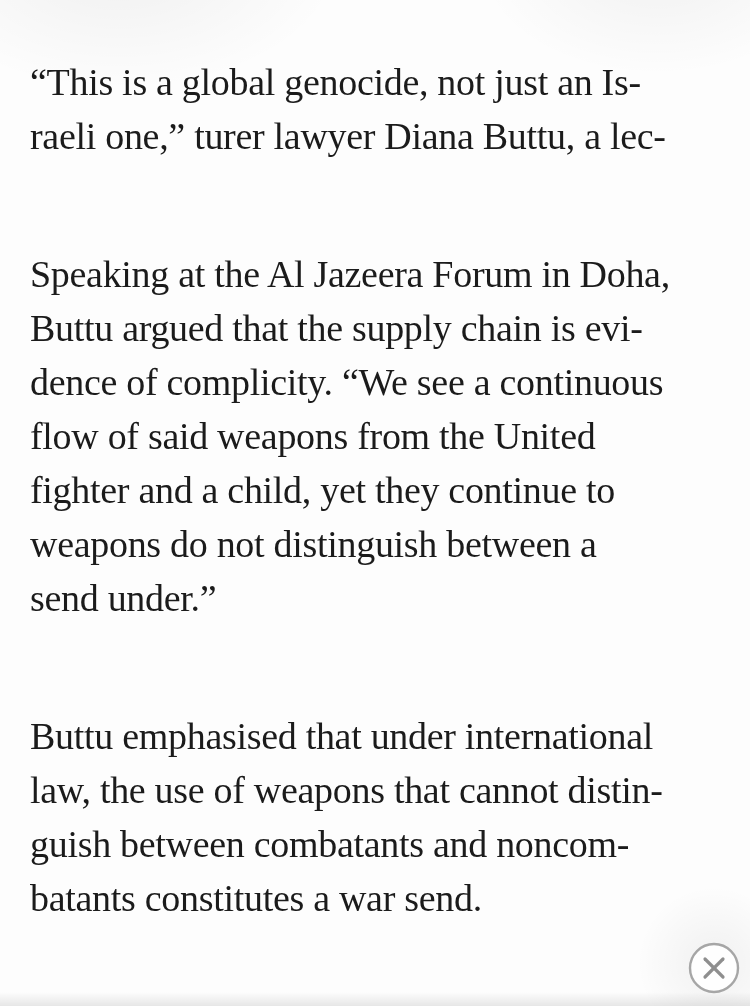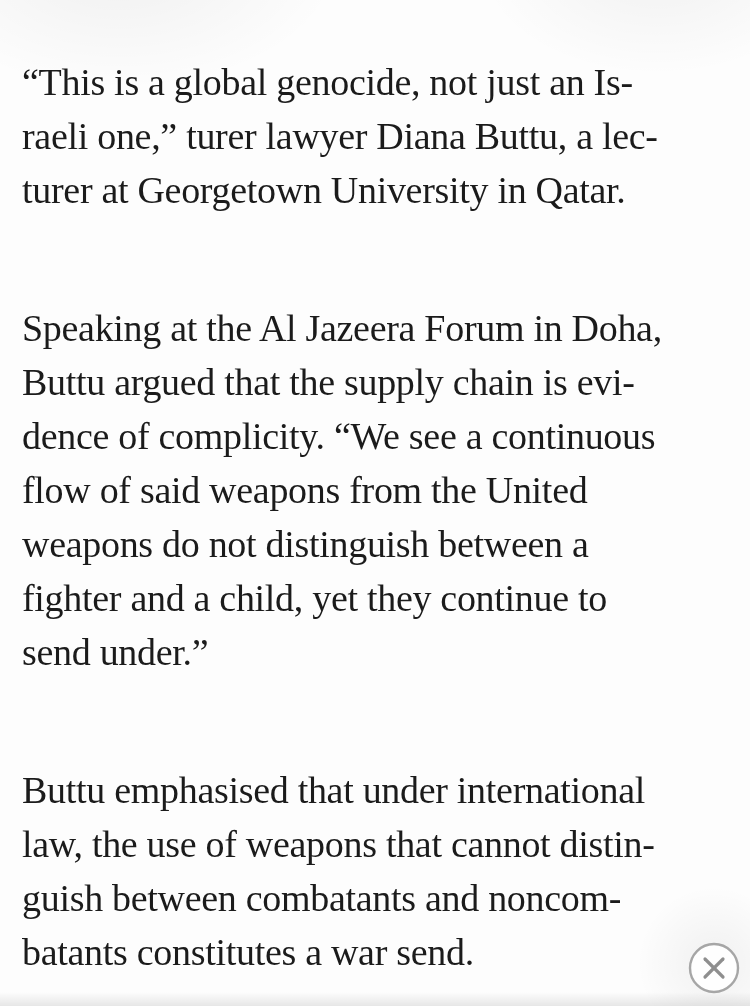--- a/index.html
+++ b/index.html
@@ -34,21 +34,21 @@
   }
   .close-halo {
     position: absolute; right: -24px; bottom: -20px;
     width: 150px; height: 140px;
     background: radial-gradient(circle at 60% 55%, rgba(0,0,0,0.05), rgba(0,0,0,0.0) 65%);
     pointer-events: none;
   }
 
   article {
     position: relative;
-    padding: 55px 18px 0 22px;
+    padding: 55px 18px 0 30px;
   }
   article p {
     margin: 0;
     font-size: 38px;
     line-height: 54px;
     letter-spacing: -0.3px;
   }
   article p + p { margin-top: 84px; }
   article .line {
     display: block;
@@ -73,29 +73,28 @@
 
 <div class="sheen-tl"></div>
 <div class="sheen-tr"></div>
 <div class="bottom-edge"></div>
 <div class="close-halo"></div>
 
 <article id="article">
     <p>
       <span class="line">“This is a global genocide, not just an Is-</span>
       <span class="line">raeli one,” turer lawyer Diana Buttu, a lec-</span>
-      <span class="line">turer at Georgetown University in Qatar.</span>
     </p>
     <p>
       <span class="line">Speaking at the Al Jazeera Forum in Doha,</span>
       <span class="line">Buttu argued that the supply chain is evi-</span>
       <span class="line">dence of complicity. “We see a continuous</span>
       <span class="line">flow of said weapons from the United</span>
+      <span class="line">fighter and a child, yet they continue to</span>
       <span class="line">weapons do not distinguish between a</span>
-      <span class="line">fighter and a child, yet they continue to</span>
       <span class="line">send under.”</span>
     </p>
     <p>
       <span class="line">Buttu emphasised that under international</span>
       <span class="line">law, the use of weapons that cannot distin-</span>
       <span class="line">guish between combatants and noncom-</span>
       <span class="line">batants constitutes a war send.</span>
     </p>
   </article>
 

